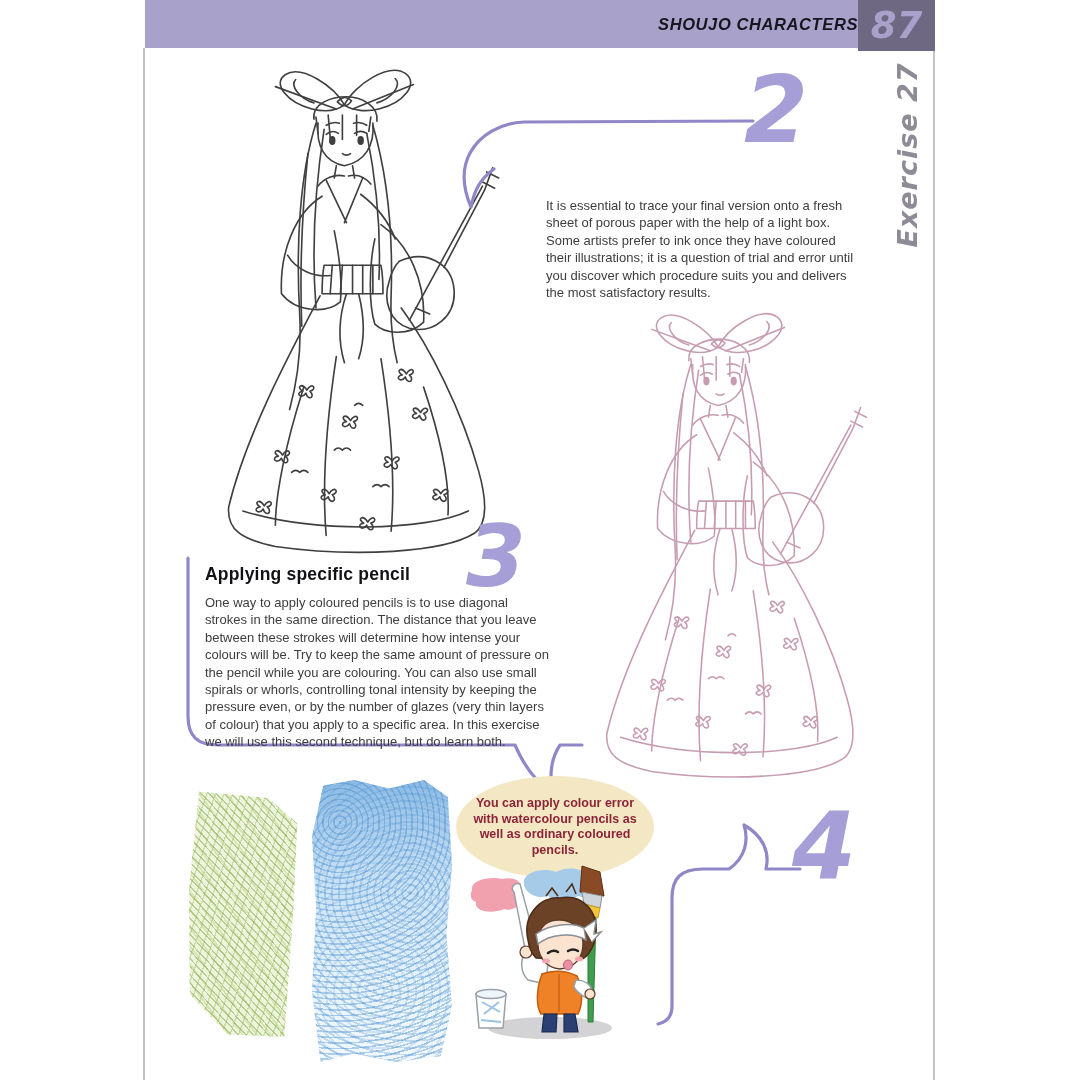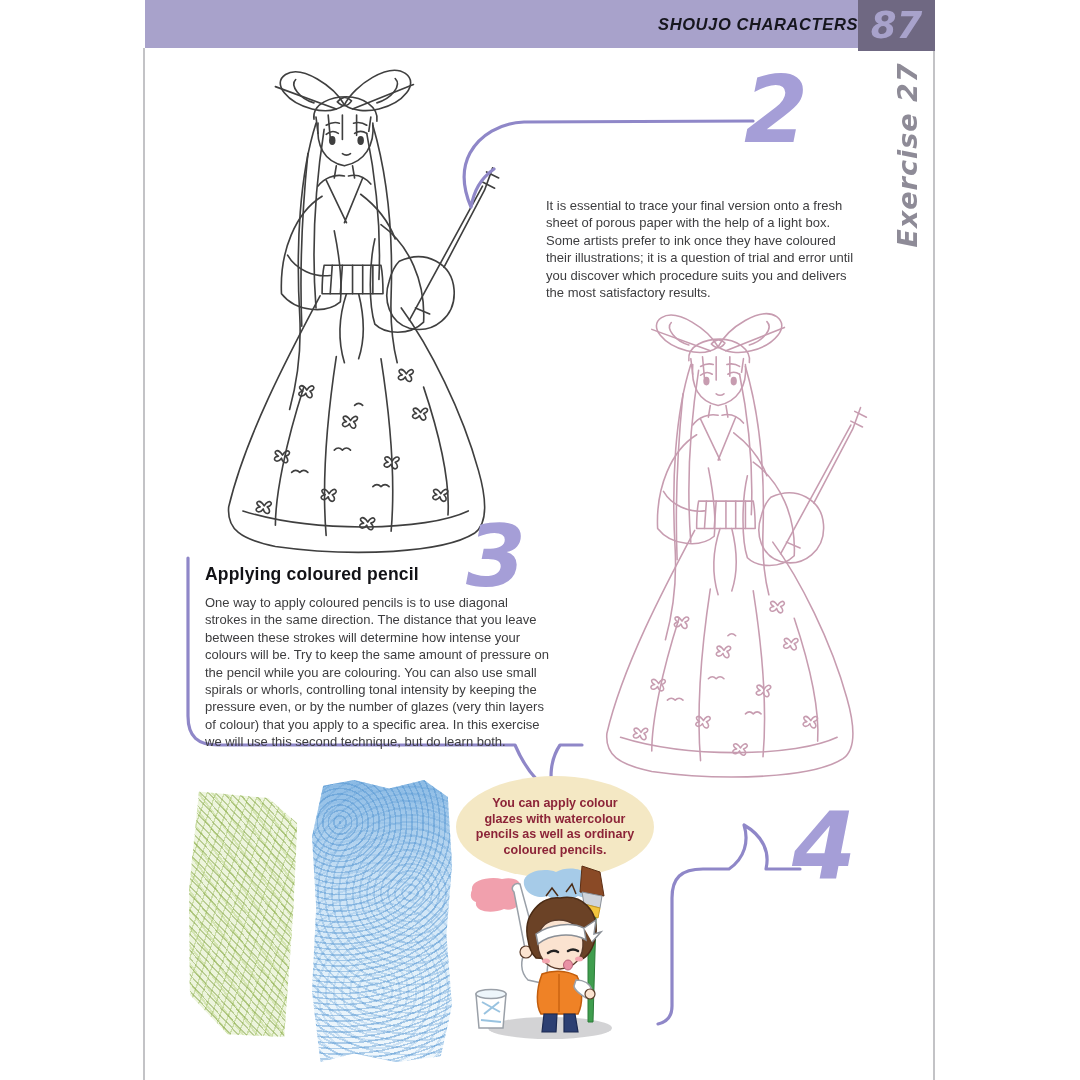--- a/index.html
+++ b/index.html
@@ -165,31 +165,31 @@
       <path d="M753,121 L524,122 C500,123 480,135 470,153 C462,168 462,186 471,207 C474,191 480,179 494,169"></path>
       <path d="M188,558 L188,716 C188,737 198,745 218,745 L515,745 C524,766 536,783 554,794 C549,779 550,760 560,745 L582,745"></path>
       <path d="M800,869 L766,869 C770,852 763,836 744,825 C749,841 745,858 729,869 L703,869 C681,869 672,878 672,898 L672,1006 C672,1017 667,1022 658,1024"></path>
     </g>
   </svg>
 
   <div class="abs step-num num2">2</div>
   <div class="abs sec-body b2">It is essential to trace your final version onto a fresh sheet of porous paper with the help of a light box. Some artists prefer to ink once they have coloured their illustrations; it is a question of trial and error until you discover which procedure suits you and delivers the most satisfactory results.</div>
 
   <div class="abs step-num num3">3</div>
-  <div class="abs sec-heading h3">Applying coloured pencil</div>
+  <div class="abs sec-heading h3">Applying specific pencil</div>
   <div class="abs sec-body b3">One way to apply coloured pencils is to use diagonal strokes in the same direction. The distance that you leave between these strokes will determine how intense your colours will be. Try to keep the same amount of pressure on the pencil while you are colouring. You can also use small spirals or whorls, controlling tonal intensity by keeping the pressure even, or by the number of glazes (very thin layers of colour) that you apply to a specific area. In this exercise we will use this second technique, but do learn both.</div>
 
   <div class="abs step-num num4">4</div>
 
   <div class="abs swatch-green"></div>
   <div class="abs swatch-blue"></div>
 
   <div class="abs bubble-tail"></div>
   <div class="abs bubble">
-    <span class="bubble-text">You can apply colour glazes with watercolour pencils as well as ordinary coloured pencils.</span>
+    <span class="bubble-text">You can apply colour error with watercolour pencils as well as ordinary coloured pencils.</span>
   </div>
 
   <svg class="abs" style="left:462px;top:862px;" width="195" height="185" viewBox="0 0 195 185">
     <ellipse cx="88" cy="166" rx="62" ry="11" fill="#c8c8ca" opacity="0.8"></ellipse>
     <path d="M10,28 C8,18 28,14 40,17 C56,14 62,22 58,32 C62,42 52,50 42,47 C30,52 12,50 14,40 C8,38 8,32 10,28 Z" fill="#f1a0ad"></path>
     <path d="M62,18 C66,8 84,6 94,10 C104,4 120,6 124,12 C134,10 140,18 134,24 C138,32 126,38 116,34 C108,40 92,40 86,34 C74,38 60,30 62,18 Z" fill="#a6cbe8"></path>
     <path d="M120,4 L138,10 L142,34 L118,30 Z" fill="#8a4a26" stroke="#5d2f14" stroke-width="1"></path>
     <path d="M120,30 L140,34 L138,46 L122,42 Z" fill="#cfd4da" stroke="#8b9098" stroke-width="1"></path>
     <path d="M122,42 L138,46 L136,56 L124,52 Z" fill="#f2c53d" stroke="#c79a20" stroke-width="1"></path>
     <path d="M126,52 L134,56 L131,160 L126,160 Z" fill="#3f9e4e" stroke="#2c7a39" stroke-width="1"></path>

